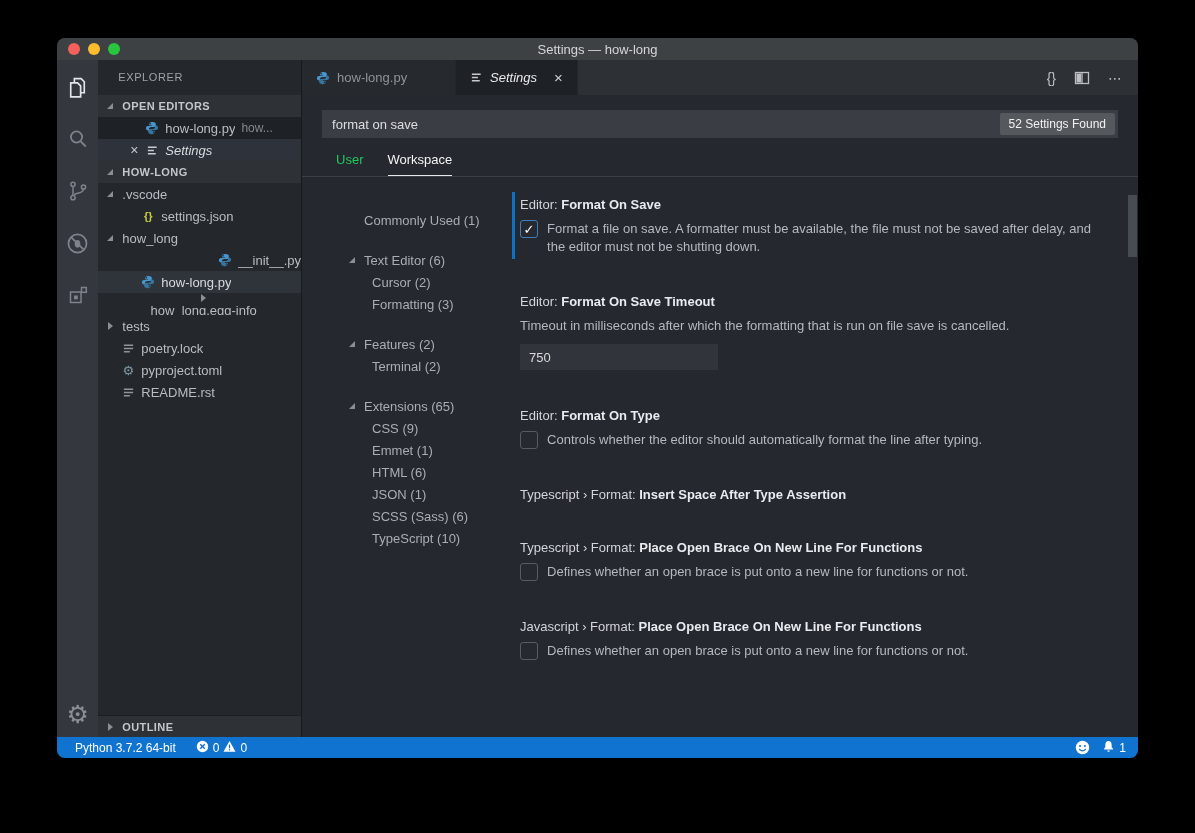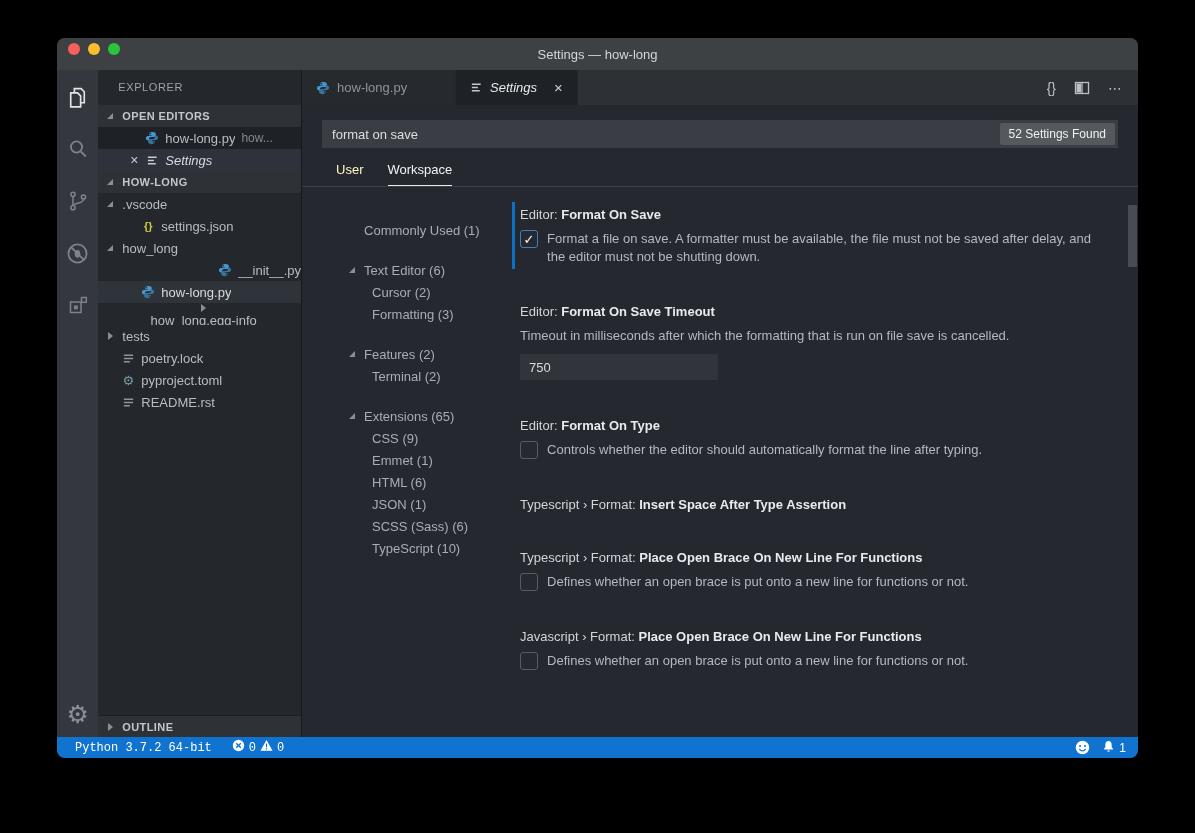--- a/index.html
+++ b/index.html
@@ -4,21 +4,21 @@
 <style>
   * { margin:0; padding:0; box-sizing:border-box; }
   html,body { width:1195px; height:833px; background:#000; overflow:hidden;
               font-family:"Liberation Sans","DejaVu Sans",sans-serif; }
   .screen { position:relative; width:1195px; height:833px; background:#000; }
   .window { position:absolute; left:57px; top:38px; width:1081px; height:720px;
             border-radius:8px; overflow:hidden; background:#25282e;
             box-shadow:0 18px 50px rgba(0,0,0,.7); display:flex; flex-direction:column; }
 
   
-  .titlebar { height:32px; background:#3e4143; position:relative; flex:0 0 auto;
+  .titlebar { height:22px; background:#3e4143; position:relative; flex:0 0 auto;
               display:flex; align-items:center; justify-content:center; }
   .traffic { position:absolute; left:11px; top:0; height:22px; display:flex; align-items:center; gap:8px; }
   .tl { width:12px; height:12px; border-radius:50%; display:inline-block; }
   .tl.red{ background:#f5605a; } .tl.yellow{ background:#fdbc2e; } .tl.green{ background:#2ac53f; }
   .win-title { font-size:13px; color:#d4d5d7; }
 
   
   .main { flex:1 1 auto; display:flex; min-height:0; }
 
   
@@ -72,21 +72,21 @@
   .settings { flex:1 1 auto; position:relative; overflow:hidden; display:flex; flex-direction:column; }
   .search-row { margin:15px 20px 0 20px; height:28px; background:#3a3e44; display:flex;
                 align-items:center; flex:0 0 auto; }
   .search-input { flex:1 1 auto; background:transparent; border:none; outline:none;
                   color:#dcdee1; font-size:13px; padding:0 10px;
                   font-family:"Liberation Sans","DejaVu Sans",sans-serif; }
   .count-badge { flex:0 0 auto; background:#55585d; color:#f0f1f2; font-size:12px;
                  padding:4px 9px; margin-right:3px; border-radius:2px; }
   .scope-tabs { display:flex; gap:24px; padding:14px 0 0 34px; border-bottom:1px solid #3c4046;
                 flex:0 0 auto; }
-  .scope-tab { font-size:13px; color:#fef9c3; padding-bottom:8px; cursor:pointer; }
+  .scope-tab { font-size:13px; color:#22c55e; padding-bottom:8px; cursor:pointer; }
   .scope-tab.active { color:#f2f3f5; border-bottom:1px solid #e7e9eb; }
   .settings-body { flex:1 1 auto; display:flex; min-height:0; }
   .toc { width:210px; flex:0 0 auto; padding-top:14px; }
   .toc-row { height:22px; display:flex; align-items:center; font-size:13px; color:#a9adb4; cursor:pointer; }
   .toc-row .tw { margin-right:6px; }
   .toc-lvl0 { padding-left:46px;margin-top:18px; } .toc-lvl1 { padding-left:54px; }
   .entries { flex:1 1 auto; padding:20px 36px 0 8px; max-width:660px; }
   .entry { position:relative; margin-bottom:38px; }
   .entry.modified::before { content:""; position:absolute; left:-8px; top:-5px; bottom:-3px;
                             width:3px; background:#0e70c0; }
@@ -100,21 +100,21 @@
   .desc { font-size:13px; line-height:18px; color:#b4b8bf; }
   .desc.solo { margin-bottom:9px; }
   .num-input { width:198px; height:26px; background:#31353b; border:1px solid #31353b; color:#d8dadd;
                font-size:13px; padding:0 8px; outline:none;
                font-family:"Liberation Sans","DejaVu Sans",sans-serif; }
   .scroll-thumb { position:absolute; right:1px; top:100px; width:9px; height:62px; background:#474b52; }
 
   
   .statusbar { height:21px; background:#1073cf; flex:0 0 auto; display:flex; align-items:center;
                color:#fff; font-size:12px; padding:0 12px 0 18px; }
-  .sb-left { display:flex; align-items:center; gap:20px;font-family:Liberation Mono, monospace; }
+  .sb-left { display:flex; align-items:center; gap:20px; }
   .sb-stats { display:flex; align-items:center; gap:5px; }
   .sb-right { margin-left:auto; display:flex; align-items:center; gap:12px; }
   .sb-item { display:flex; align-items:center; gap:4px; cursor:pointer; }
 </style>
 </head>
 <body>
 
 <div class="screen">
   <div class="window">
 

